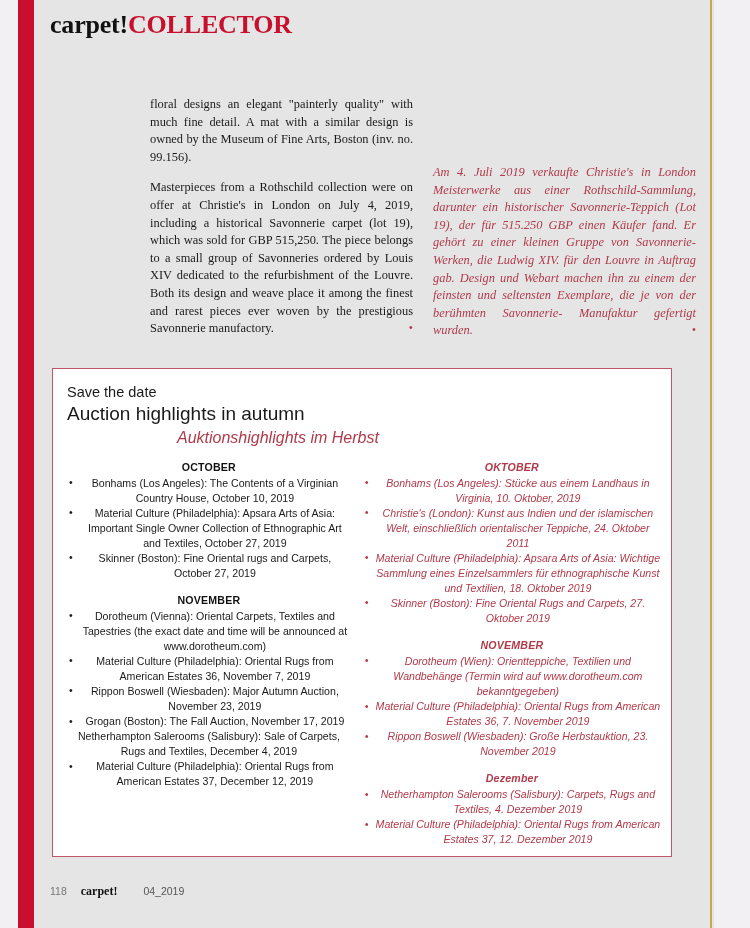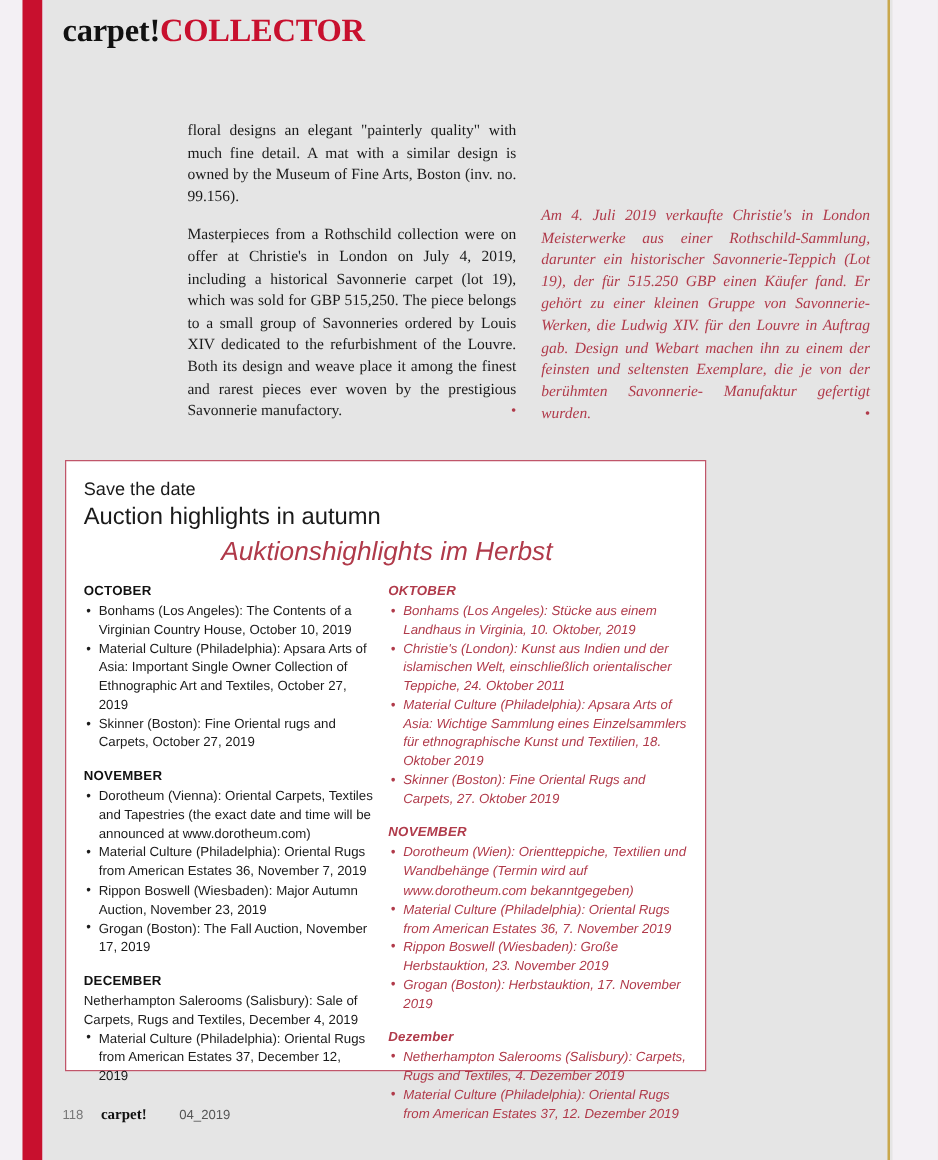--- a/index.html
+++ b/index.html
@@ -99,53 +99,54 @@
   }
   .col-en .endmark { color: #b03a4a; }
   .col-de .endmark { color: #b03a4a; }
   .spacer-para { height: 68px; }
 
   
   .std-box {
     position: absolute;
     left: 52px;
     top: 368px;
-    width: 513px;
+    width: 620px;
     height: 489px;
     border: 1.4px solid #c0566a;
     box-sizing: border-box;
     background: #ffffff;
   }
   .std-head {
     padding: 14px 0 0 14px;
   }
   .std-kicker {
     font-size: 14.5px;
     color: #1a1a1a;
     line-height: 1.25;
   }
   .std-title-en {
     font-size: 19px;
     color: #1a1a1a;
     line-height: 1.3;
     margin-top: 1px;
   }
   .std-title-de {
-    font-size: 21px;
+    font-size: 16px;
     font-style: italic;
     color: #b03a4a;
     line-height: 1.3;
     margin: 1px 0 0 110px;
   }
 
   
   .listings {
     display: flex;
     padding: 12px 10px 0 14px;
     gap: 12px;
+    text-align: center;
   }
   .list-col { width: 295px; }
   .list-col.de { width: 310px; }
 
   .month {
     font-size: 10.6px;
     font-weight: bold;
     color: #111111;
     letter-spacing: 0.2px;
     margin: 0 0 3px 0;
@@ -248,40 +249,38 @@
             <li>Material Culture (Philadelphia): Apsara Arts of Asia: Important Single Owner Collection of Ethnographic Art and Textiles,  October 27, 2019</li>
             <li>Skinner  (Boston): Fine Oriental rugs and Carpets, October 27, 2019</li>
           </ul>
           <div class="month gap">NOVEMBER</div>
           <ul class="items">
             <li>Dorotheum (Vienna): Oriental Carpets, Textiles and Tapestries (the exact date and time will be announced at www.dorotheum.com)</li>
             <li>Material Culture (Philadelphia): Oriental Rugs from American Estates  36, November 7, 2019</li>
             <li>Rippon Boswell (Wiesbaden): Major Autumn Auction, November 23, 2019</li>
             <li>Grogan  (Boston): The Fall Auction, November 17, 2019</li>
           </ul>
-          <div class="month gap">DECEMBER</div>
           <ul class="items">
             <li class="nobullet">Netherhampton Salerooms (Salisbury): Sale of Carpets, Rugs and Textiles, December 4, 2019</li>
             <li>Material Culture (Philadelphia): Oriental Rugs from American Estates  37, December 12, 2019</li>
           </ul>
         </div>
       <div class="list-col de" id="list-de">
           <div class="month first">OKTOBER</div>
           <ul class="items">
             <li>Bonhams (Los Angeles): Stücke aus einem Landhaus in Virginia, 10. Oktober, 2019</li>
             <li>Christie's (London): Kunst aus Indien und der islamischen Welt, einschließlich orientalischer Teppiche, 24. Oktober 2011</li>
             <li>Material Culture (Philadelphia): Apsara Arts of Asia: Wichtige Sammlung eines Einzelsammlers für ethnographische Kunst und Textilien, 18. Oktober 2019</li>
             <li>Skinner (Boston): Fine Oriental Rugs and Carpets, 27. Oktober 2019</li>
           </ul>
           <div class="month gap">NOVEMBER</div>
           <ul class="items">
             <li>Dorotheum (Wien): Orientteppiche, Textilien und Wandbehänge (Termin wird auf www.dorotheum.com bekanntgegeben)</li>
             <li>Material Culture (Philadelphia): Oriental Rugs from American Estates  36, 7. November 2019</li>
             <li>Rippon Boswell (Wiesbaden): Große Herbstauktion, 23. November 2019</li>
-            <li>Grogan (Boston): Herbstauktion, 17. November 2019</li>
           </ul>
           <div class="month gap">Dezember</div>
           <ul class="items">
             <li>Netherhampton Salerooms (Salisbury): Carpets, Rugs and Textiles, 4. Dezember 2019</li>
             <li>Material Culture (Philadelphia): Oriental Rugs from American Estates  37, 12. Dezember 2019</li>
           </ul>
         </div>
     </div>
   </div>
 

